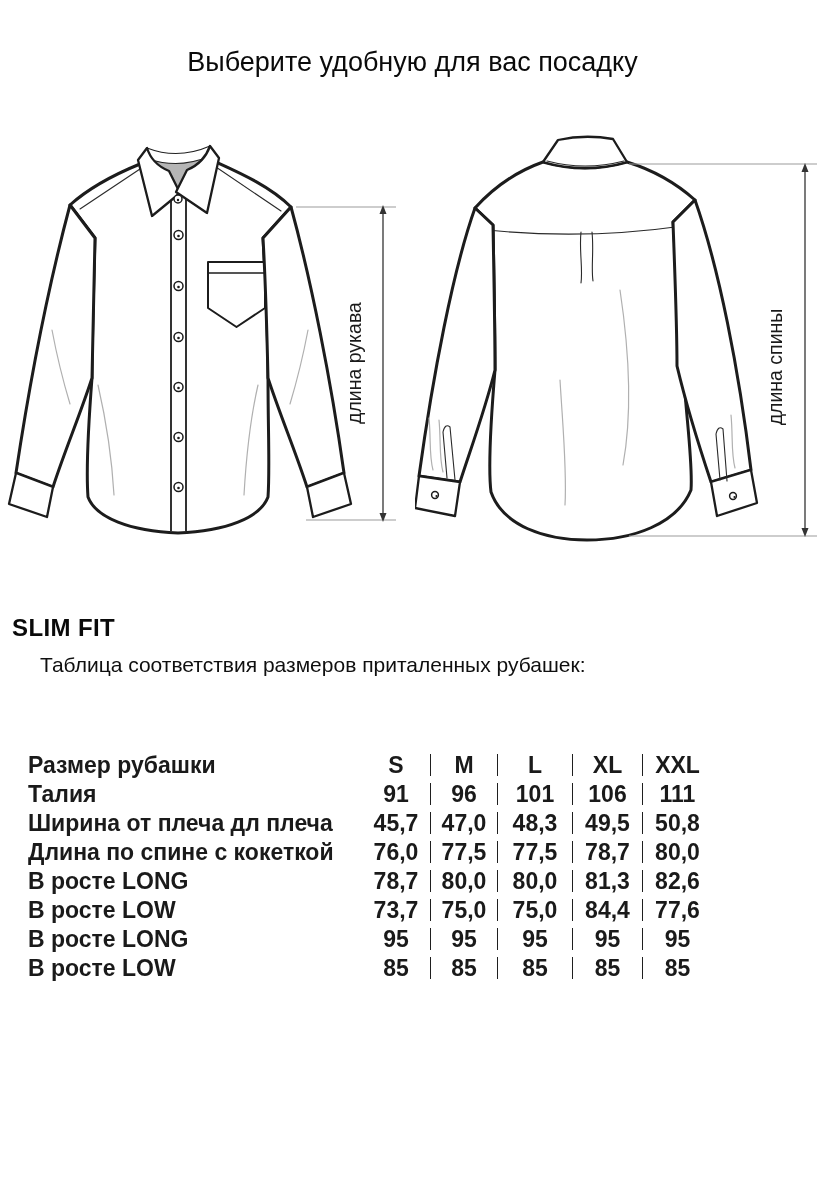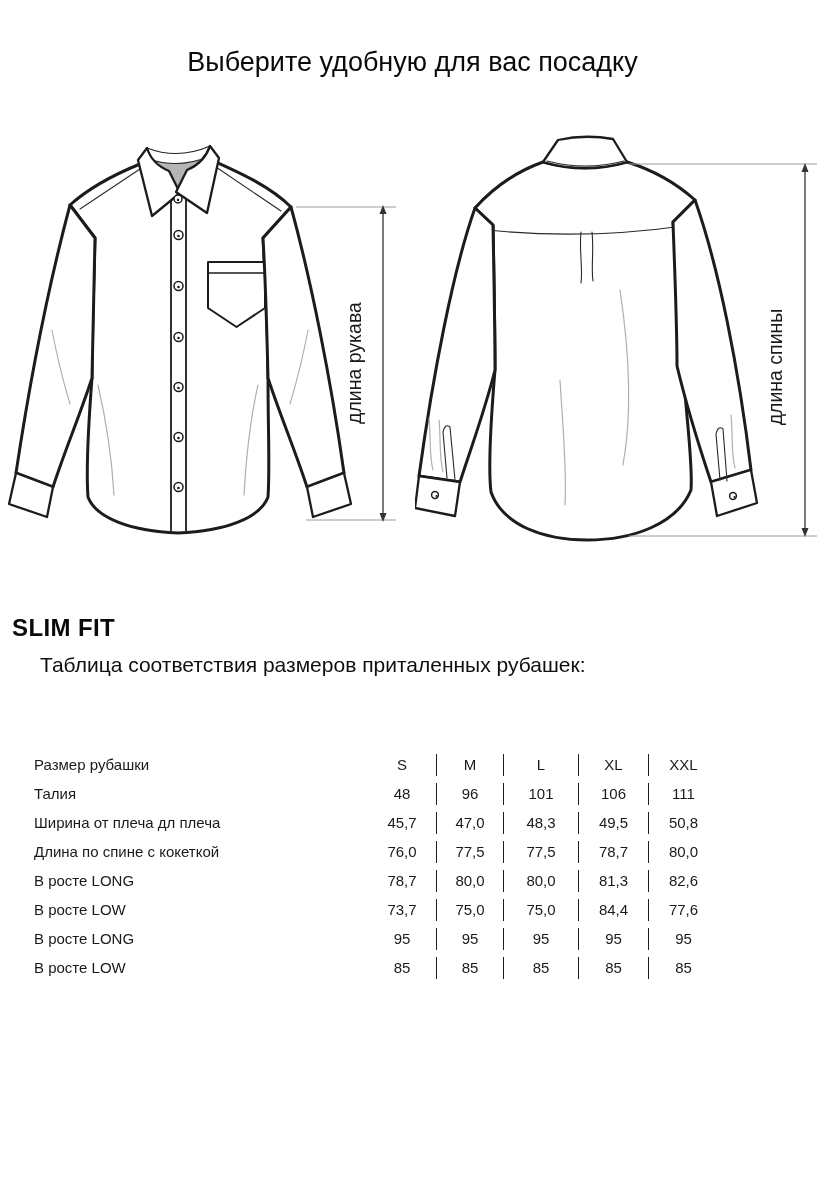--- a/index.html
+++ b/index.html
@@ -16,23 +16,23 @@
     font-size:24px; font-weight:700; letter-spacing:.4px; color:#0a0a0a;text-align:right;
   }
   .fit-subtitle {
     position:absolute; left:12px; top:653px; font-size:21px; color:#0f0f0f;margin-left:28px;
   }
   svg.shirt { position:absolute; }
   #front-shirt { left:0;   top:120px; width:400px; height:460px; }
   #back-shirt  { left:415px; top:120px; width:410px; height:460px; }
 
   table.size-table {
-    position:absolute; left:34px; top:747px;
+    position:absolute; left:28px; top:747px;
     border-collapse:separate; border-spacing:0 7px;
-    font-size:15px; color:#1a1a1a; table-layout:fixed;
+    font-size:23px; color:#1a1a1a; table-layout:fixed;font-weight:bold;
   }
   table.size-table td { padding:0; line-height:22px; vertical-align:middle; }
   td.label { text-align:left; white-space:pre-line; }
   td.val   { text-align:center; }
   td.val.divided { border-left:1.6px solid #1f1f1f; }
 
   .outline { fill:#ffffff; stroke:#1c1c1c; stroke-width:3; stroke-linejoin:round; stroke-linecap:round; }
   .outline2 { fill:#ffffff; stroke:#1c1c1c; stroke-width:2.3; stroke-linejoin:round; stroke-linecap:round; }
   .thin    { fill:none; stroke:#2a2a2a; stroke-width:1.1; stroke-linecap:round; }
   .crease  { fill:none; stroke:#b0b0b0; stroke-width:1.2; stroke-linecap:round; }
@@ -195,21 +195,21 @@
         <tr>
           <td class="label">Размер рубашки</td>
           <td class="val">S</td>
           <td class="val divided">M</td>
           <td class="val divided">L</td>
           <td class="val divided">XL</td>
           <td class="val divided">XXL</td>
         </tr>
         <tr>
           <td class="label">Талия</td>
-          <td class="val">48</td>
+          <td class="val">91</td>
           <td class="val divided">96</td>
           <td class="val divided">101</td>
           <td class="val divided">106</td>
           <td class="val divided">111</td>
         </tr>
         <tr>
           <td class="label">Ширина от плеча дл плеча</td>
           <td class="val">45,7</td>
           <td class="val divided">47,0</td>
           <td class="val divided">48,3</td>

